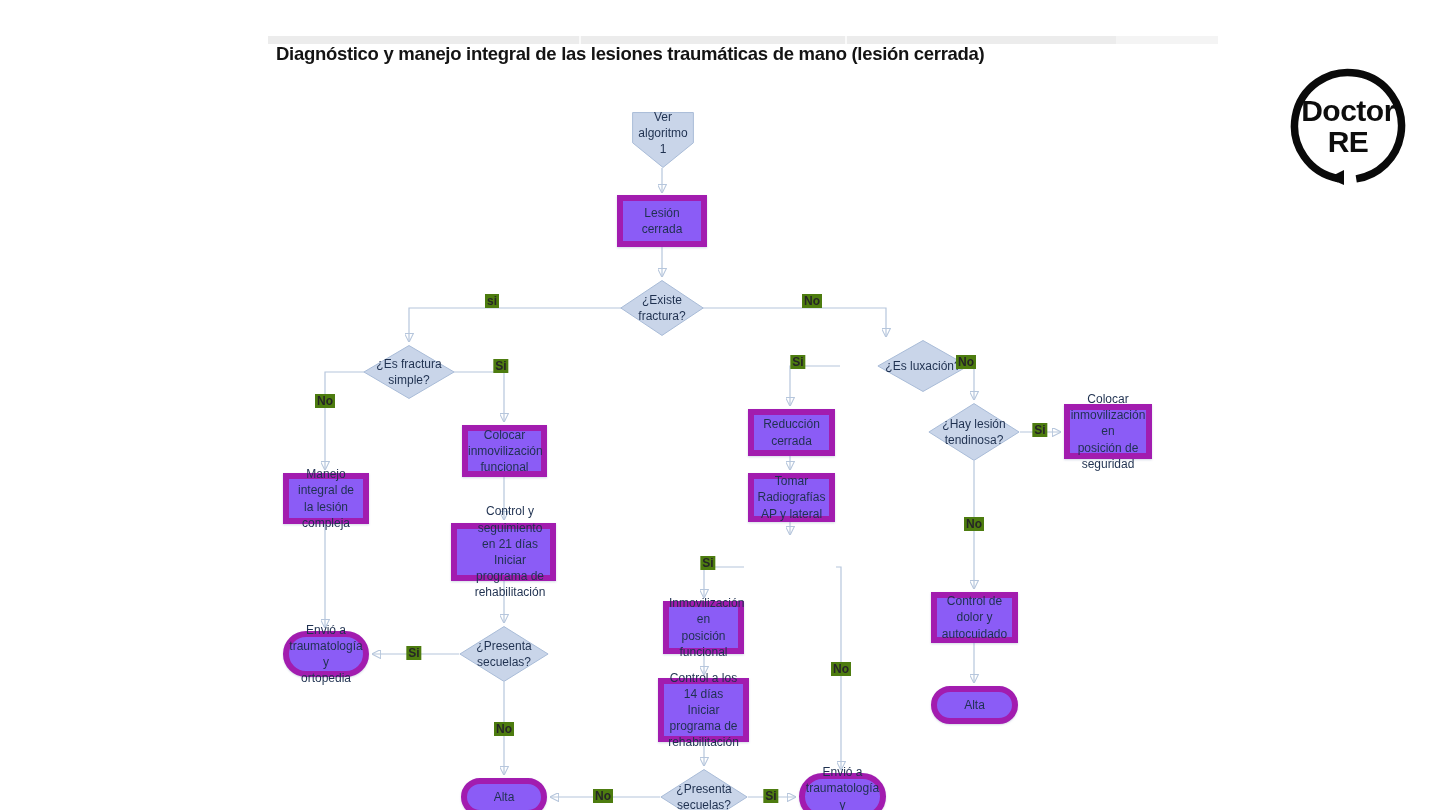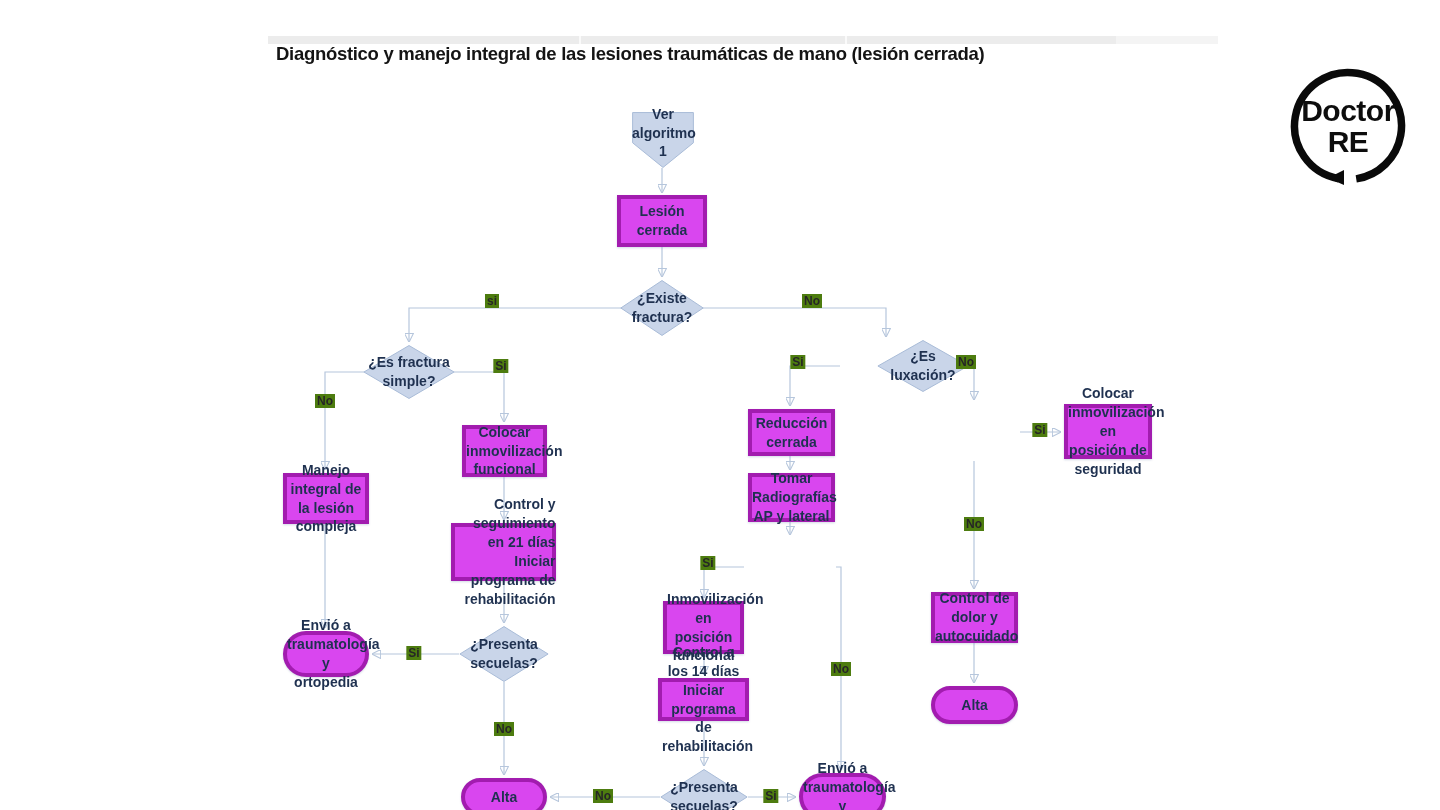--- a/index.html
+++ b/index.html
@@ -17,27 +17,27 @@
   .logo svg{position:absolute;inset:0;}
   .logo-text{position:absolute;inset:0;display:flex;flex-direction:column;align-items:center;
              justify-content:center;font-weight:bold;font-size:30px;line-height:1.02;color:#0d0d0d;
              letter-spacing:-0.5px;}
   
   .flow{position:absolute;inset:0;}
   .connectors{position:absolute;inset:0;width:1440px;height:810px;}
   .connectors path{fill:none;stroke:#b6c6dc;stroke-width:1.2;}
   
   .node{position:absolute;display:flex;align-items:center;justify-content:center;box-sizing:border-box;}
-  .rect,.stadium{background:#d946ef;border:4px solid #a21caf;box-shadow:0 1px 2px rgba(130,150,180,.35);}
+  .rect,.stadium{background:#8b5cf6;border:6px solid #a21caf;box-shadow:0 1px 2px rgba(130,150,180,.35);}
   .stadium{border-radius:40px;}
   .diamond .shape,.pentagon .shape{position:absolute;inset:0;width:100%;height:100%;overflow:visible;}
   .shape polygon{fill:#c9d5e9;stroke:#a9bcd8;stroke-width:1;}
   .node-text{position:relative;width:100%;padding:0 2px;text-align:center;white-space:pre-line;
-             font-size:14px;font-weight:bold;line-height:1.35;color:#1f3150;}
-  .align-left .node-text{text-align:right;padding-left:15px;}
+             font-size:12px;font-weight:normal;line-height:1.35;color:#1f3150;}
+  .align-left .node-text{text-align:center;padding-left:15px;}
   
   .edge-label{position:absolute;transform:translate(-50%,-50%);font-size:12px;font-weight:bold;
               color:#262626;background:#4d7c0f;padding:1px 2px;line-height:1;}
 </style>
 </head>
 <body>
 
 <div class="canvas">
 
   <div class="top-strip"></div>
@@ -171,40 +171,47 @@
       <span class="node-text">Tomar Radiografías
 AP y lateral</span>
     </div>
 
 
     <div class="node rect" style="left:663px;top:565px;width:81px;height:53px">
       <span class="node-text">Inmovilización en
 posición funcional</span>
     </div>
 
-    <div class="node rect" style="left:658px;top:642px;width:91px;height:43px">
+    <div class="node rect" style="left:658px;top:642px;width:91px;height:64px">
       <span class="node-text">Control a los 14 días
 Iniciar programa de
 rehabilitación</span>
     </div>
 
     <div class="node diamond" style="left:660px;top:733px;width:88px;height:56px">
       <svg class="shape" viewBox="0 0 100 100" preserveAspectRatio="none">
         <polygon points="50,1 99,50 50,99 1,50" vector-effect="non-scaling-stroke"></polygon>
       </svg>
       <span class="node-text">¿Presenta
 secuelas?</span>
     </div>
 
     <div class="node stadium" style="left:799px;top:737px;width:87px;height:47px">
       <span class="node-text">Envió a
 traumatología y
 ortopedia</span>
     </div>
 
+    <div class="node diamond" style="left:928px;top:367px;width:92px;height:58px">
+      <svg class="shape" viewBox="0 0 100 100" preserveAspectRatio="none">
+        <polygon points="50,1 99,50 50,99 1,50" vector-effect="non-scaling-stroke"></polygon>
+      </svg>
+      <span class="node-text">¿Hay lesión
+tendinosa?</span>
+    </div>
 
     <div class="node rect" style="left:1064px;top:368px;width:88px;height:55px">
       <span class="node-text">Colocar
 inmovilización en
 posición de
 seguridad</span>
     </div>
 
     <div class="node rect" style="left:931px;top:556px;width:87px;height:51px">
       <span class="node-text">Control de dolor y

